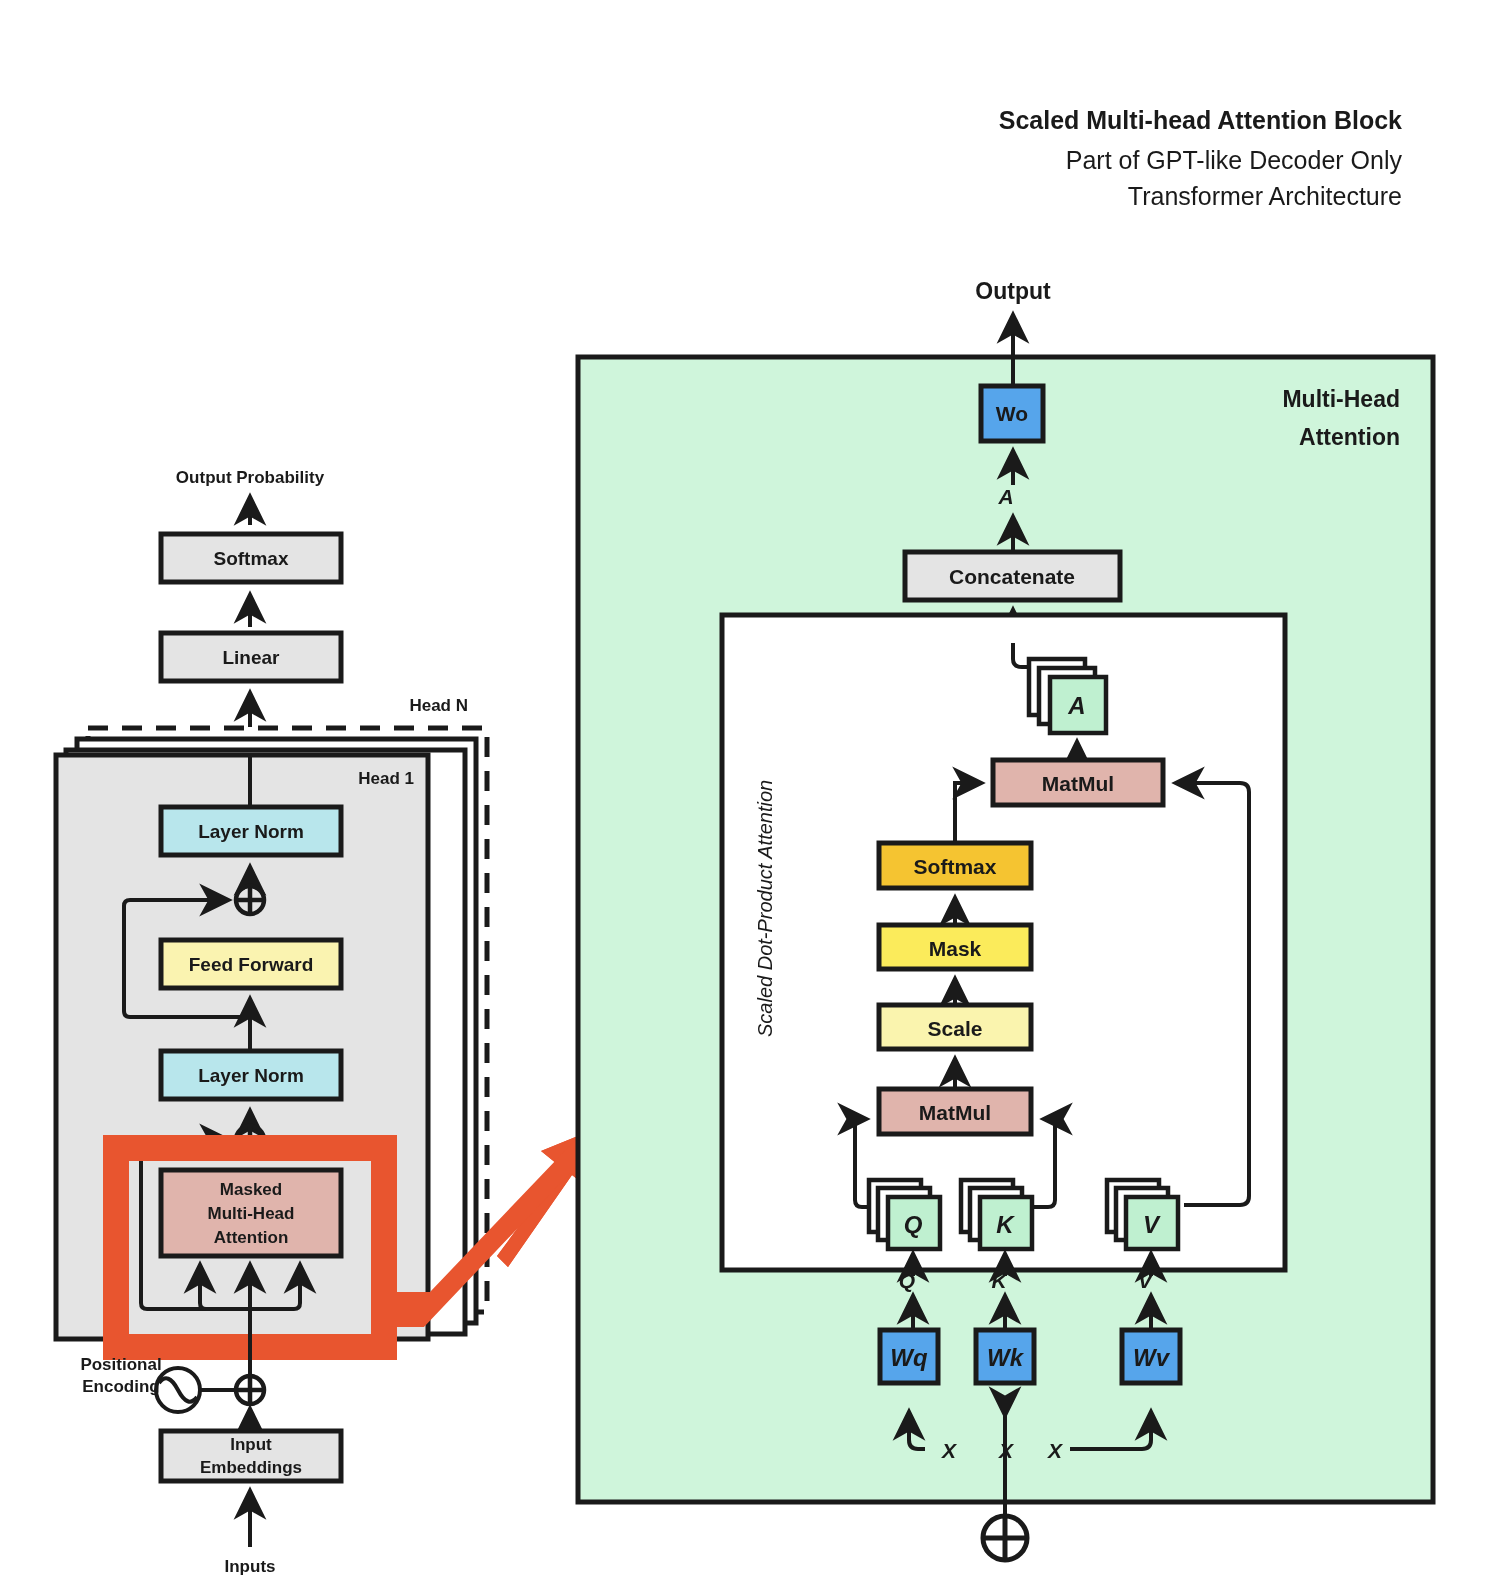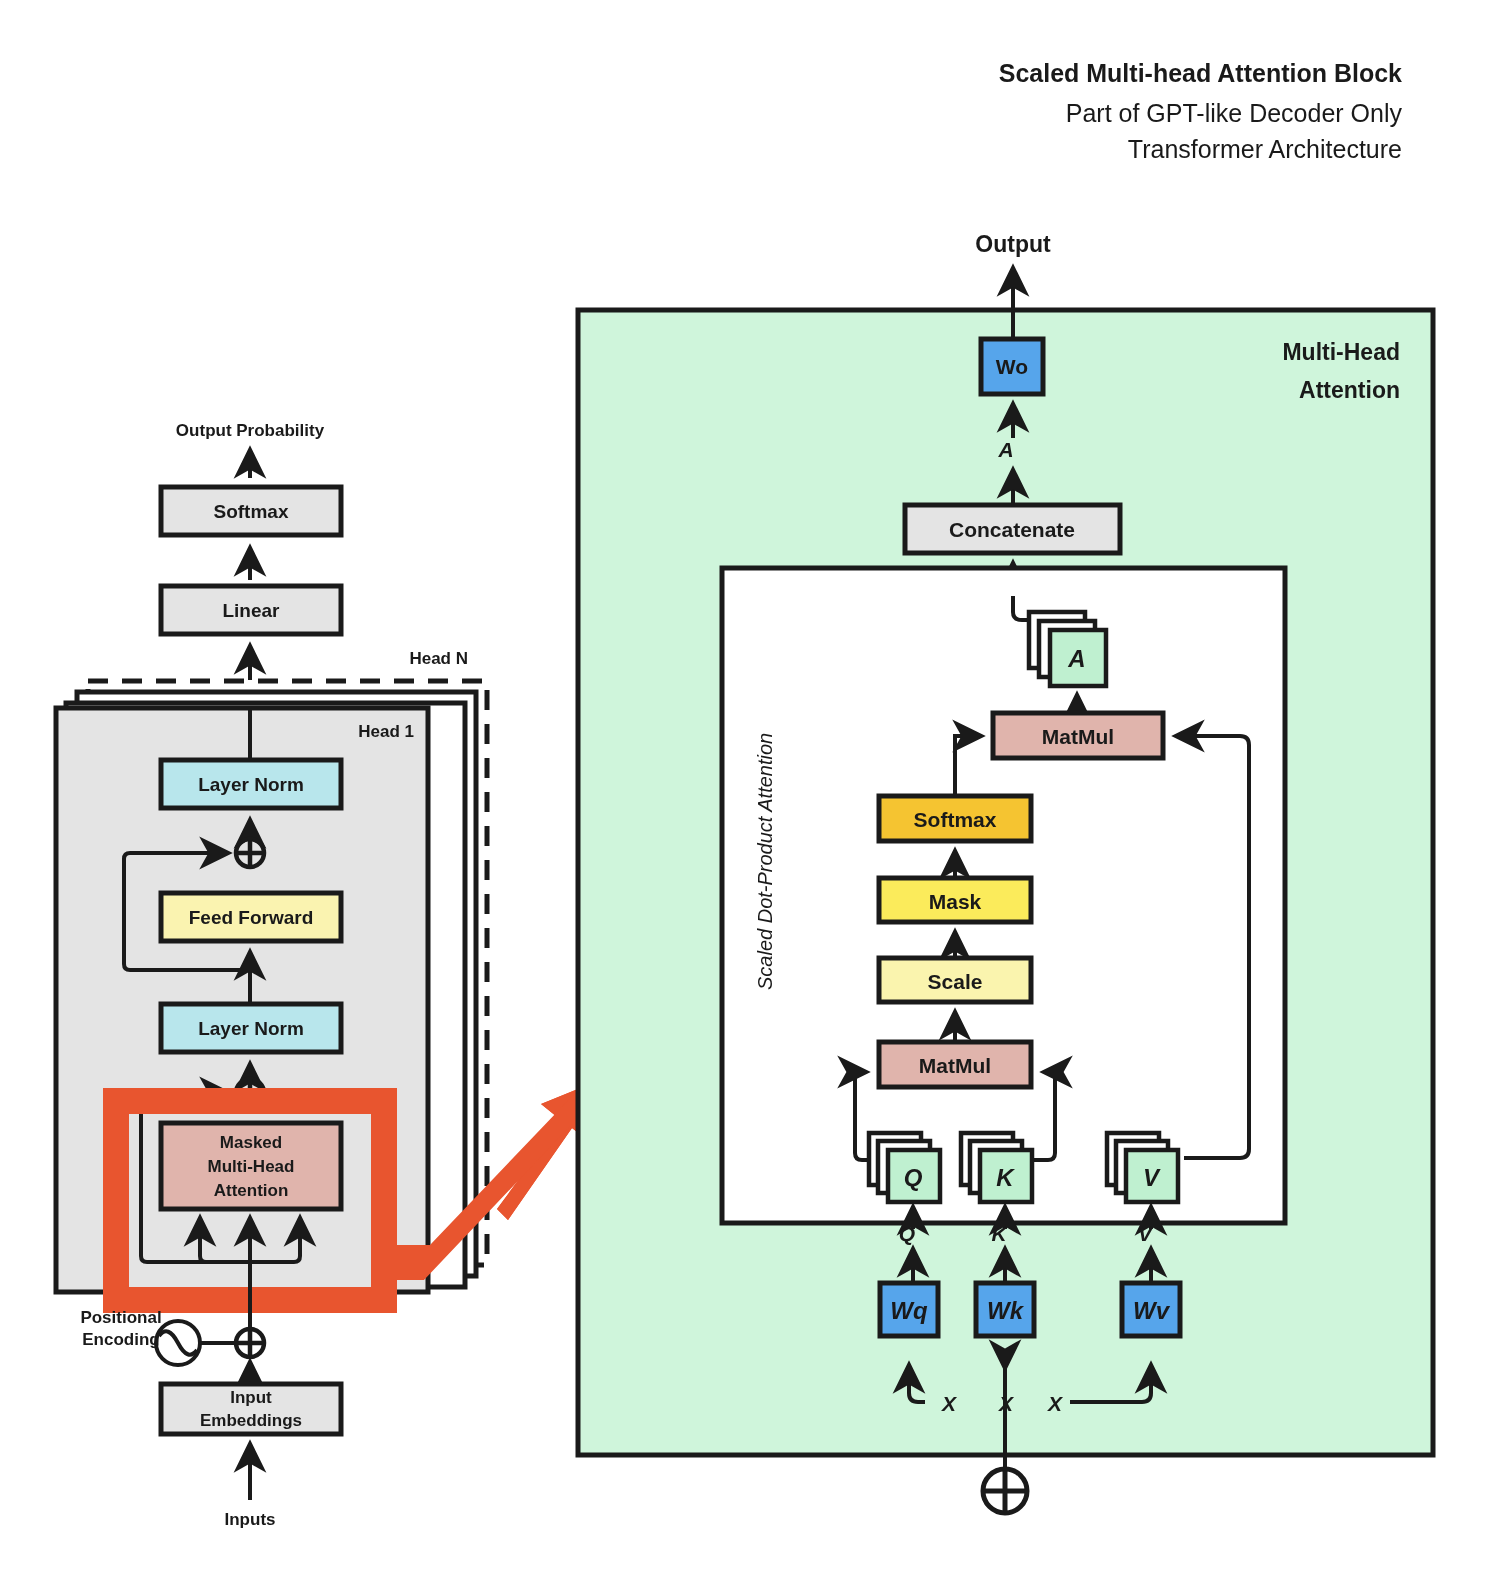--- a/index.html
+++ b/index.html
@@ -1,17 +1,17 @@
 <!DOCTYPE html>
 <html><head>
 <meta charset="utf-8">
 <style>
   html,body{margin:0;padding:0;background:#ffffff;}
   body{width:1494px;height:1592px;font-family:"Liberation Sans",sans-serif;position:relative;overflow:hidden;}
-  #root{position:absolute;inset:0;}
+  #root{position:absolute;inset:0;margin-top:47px;}
   svg{position:absolute;top:0;left:0;width:1494px;height:1592px;}
   .t{font-family:"Liberation Sans",sans-serif;fill:#1a1a1a;}
   .ttl{font-size:25px;font-weight:bold;}
   .sub{font-size:25px;font-weight:normal;}
   .lbl{font-size:19px;font-weight:bold;}
   .lbl-sm{font-size:17px;font-weight:bold;}
   .lbl-md{font-size:21px;font-weight:bold;}
   .lbl-lg{font-size:23px;font-weight:bold;}
   .itl{font-size:21px;font-weight:bold;font-style:italic;}
   .itl-lg{font-size:24px;font-weight:bold;font-style:italic;}

